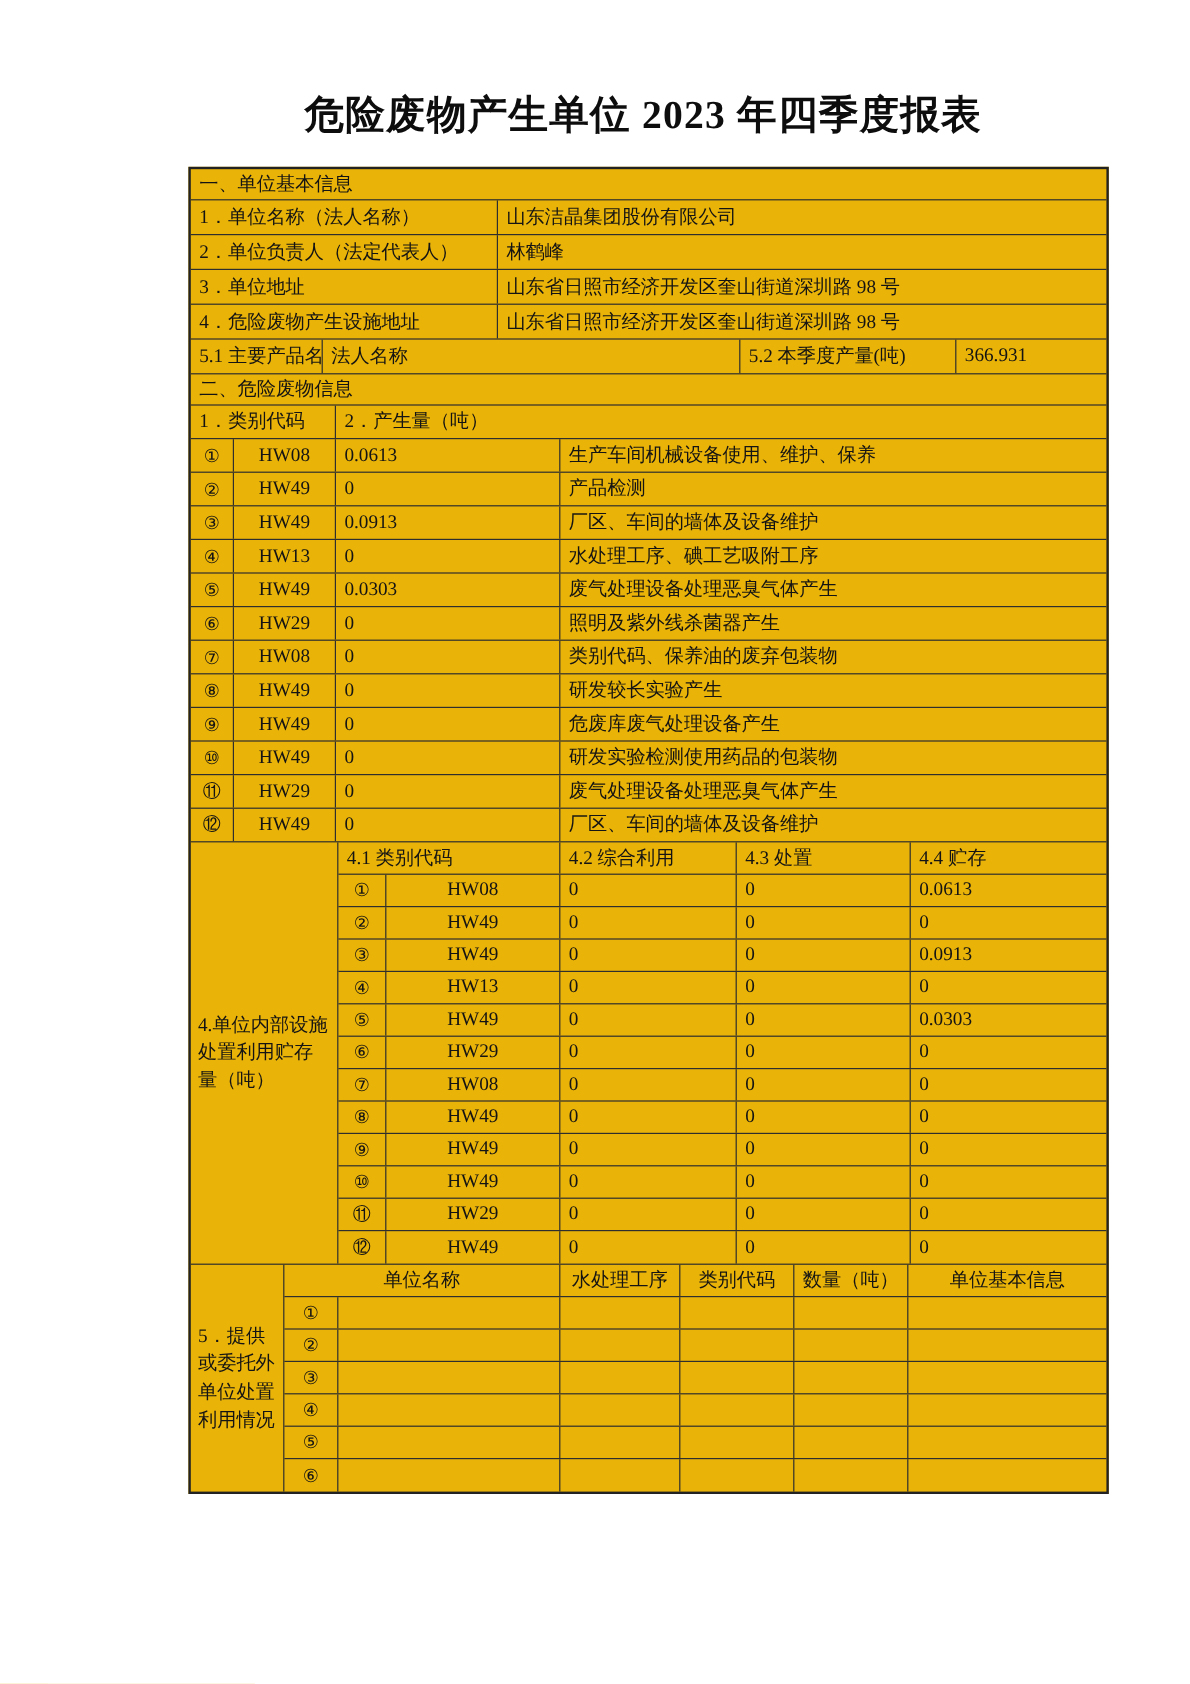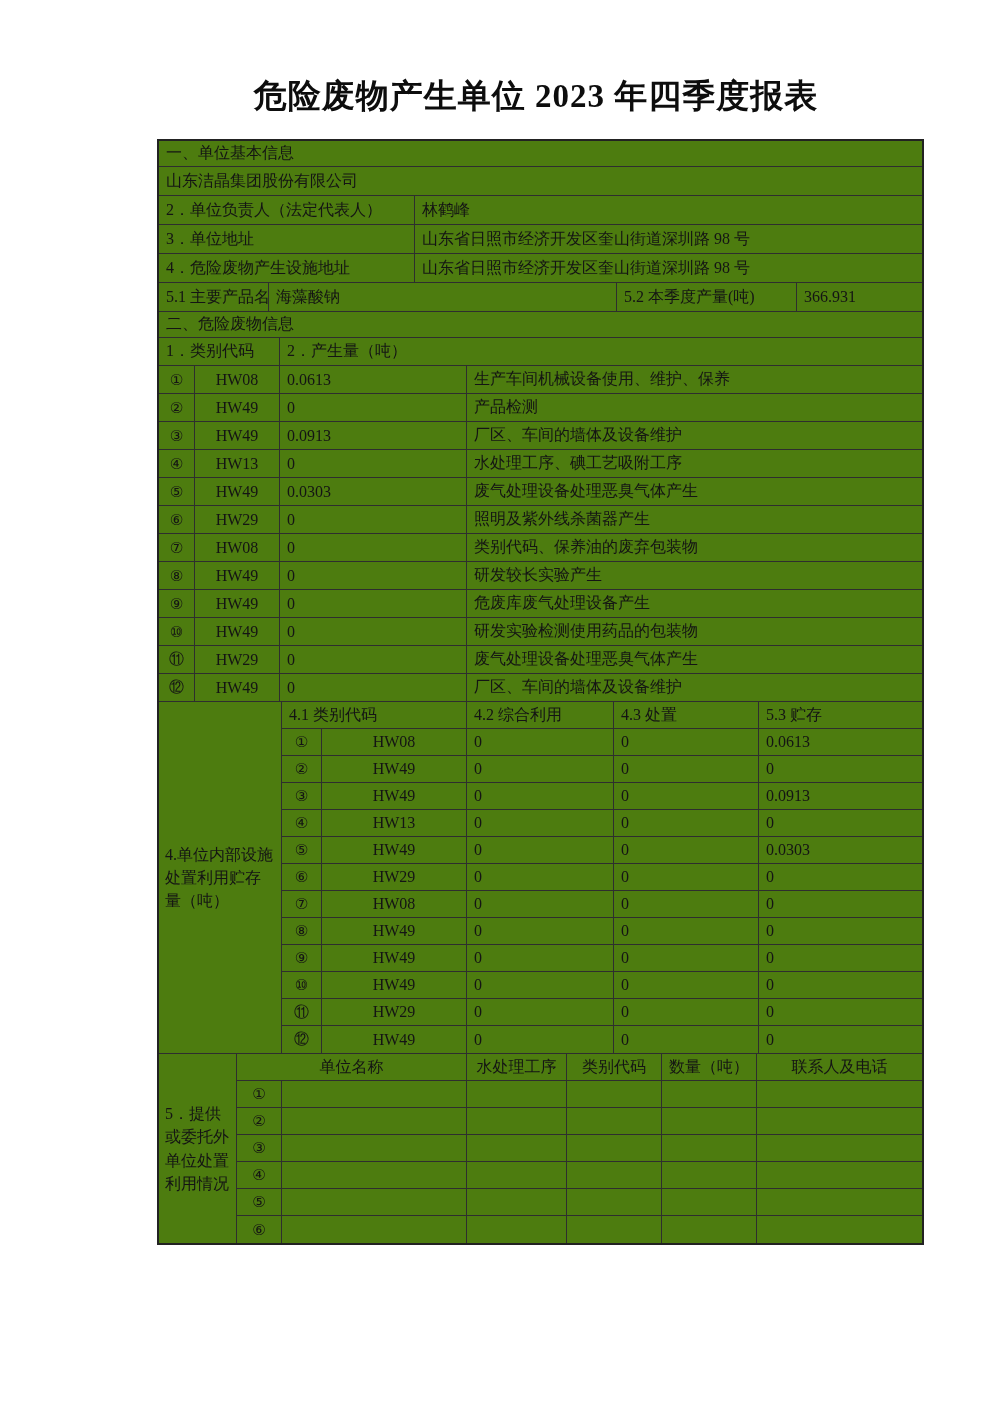--- a/index.html
+++ b/index.html
@@ -10,21 +10,21 @@
     color:#141414;
   }
   .page { position:relative; width:992px; height:1403px; background:#fff; overflow:hidden;margin-left:40px; }
   .title {
     position:absolute; top:74px; left:0; width:100%;
     text-align:center; font-size:33px; font-weight:bold; letter-spacing:1px;
     color:#0d0d0d;
   }
   .tbl {
     position:absolute; left:117px; top:139px; width:767px;
-    border:2px solid #222; background:#4d7c0f;
+    border:2px solid #222; background:#eab308;
   }
   .row { display:flex; border-bottom:1px solid #2e2e2e; align-items:stretch; }
   .sec { display:flex; border-bottom:1px solid #2e2e2e; align-items:stretch; }
   .tbl > .sec:last-child { border-bottom:none; }
   .sub { flex:1 1 auto; display:flex; flex-direction:column; }
   .srow { display:flex; border-bottom:1px solid #2e2e2e; align-items:stretch; }
   .sub .srow:last-child { border-bottom:none; }
   .cell {
     border-right:1px solid #2e2e2e;
     padding:2px 7px; font-size:16px;
@@ -70,37 +70,38 @@
 
 <div class="page">
   <div class="title">危险废物产生单位 2023 年四季度报表</div>
 
   <div class="tbl">
 
     <div class="row h22">
       <div class="cell fx">一、单位基本信息</div>
     </div>
     <div class="row h29">
+      <div class="cell w256">1．单位名称（法人名称）</div>
       <div class="cell fx">山东洁晶集团股份有限公司</div>
     </div>
     <div class="row h29">
       <div class="cell w256">2．单位负责人（法定代表人）</div>
       <div class="cell fx">林鹤峰</div>
     </div>
     <div class="row h29">
       <div class="cell w256">3．单位地址</div>
       <div class="cell fx">山东省日照市经济开发区奎山街道深圳路 98 号</div>
     </div>
     <div class="row h29">
       <div class="cell w256">4．危险废物产生设施地址</div>
       <div class="cell fx">山东省日照市经济开发区奎山街道深圳路 98 号</div>
     </div>
     <div class="row h29">
       <div class="cell w110">5.1 主要产品名称</div>
-      <div class="cell w348">海藻酸钠</div>
+      <div class="cell w348">法人名称</div>
       <div class="cell w180">5.2 本季度产量(吨)</div>
       <div class="cell fx">366.931</div>
     </div>
 
     <div class="row h22">
       <div class="cell fx">二、危险废物信息</div>
     </div>
     <div class="row h28">
       <div class="cell w121">1．类别代码</div>
       <div class="cell w187">2．产生量（吨）</div>
@@ -178,21 +179,21 @@
       <div class="cell fx">厂区、车间的墙体及设备维护</div>
     </div>
 
     <div class="sec">
       <div class="labelcell w123 wrap">4.单位内部设施处置利用贮存量（吨）</div>
       <div class="sub">
         <div class="srow s27">
           <div class="cell w185">4.1 类别代码</div>
           <div class="cell w147">4.2 综合利用</div>
           <div class="cell w145">4.3 处置</div>
-          <div class="cell fx">5.3 贮存</div>
+          <div class="cell fx">4.4 贮存</div>
         </div>
         <div class="srow s27">
           <div class="cell c w40 num">①</div>
           <div class="cell c w145">HW08</div>
           <div class="cell w147">0</div>
           <div class="cell w145">0</div>
           <div class="cell fx">0.0613</div>
         </div>
         <div class="srow s27">
           <div class="cell c w40 num">②</div>
@@ -275,21 +276,21 @@
     </div>
 
     <div class="sec">
       <div class="labelcell w78 wrap">5．提供或委托外单位处置利用情况</div>
       <div class="sub">
         <div class="srow s27">
           <div class="cell c w230">单位名称</div>
           <div class="cell c w100">水处理工序</div>
           <div class="cell c w95">类别代码</div>
           <div class="cell c w95">数量（吨）</div>
-          <div class="cell c fx">联系人及电话</div>
+          <div class="cell c fx">单位基本信息</div>
         </div>
         <div class="srow s27">
           <div class="cell c w45 num">①</div>
           <div class="cell w185"></div>
           <div class="cell w100"></div>
           <div class="cell w95"></div>
           <div class="cell w95"></div>
           <div class="cell fx"></div>
         </div>
         <div class="srow s27">

